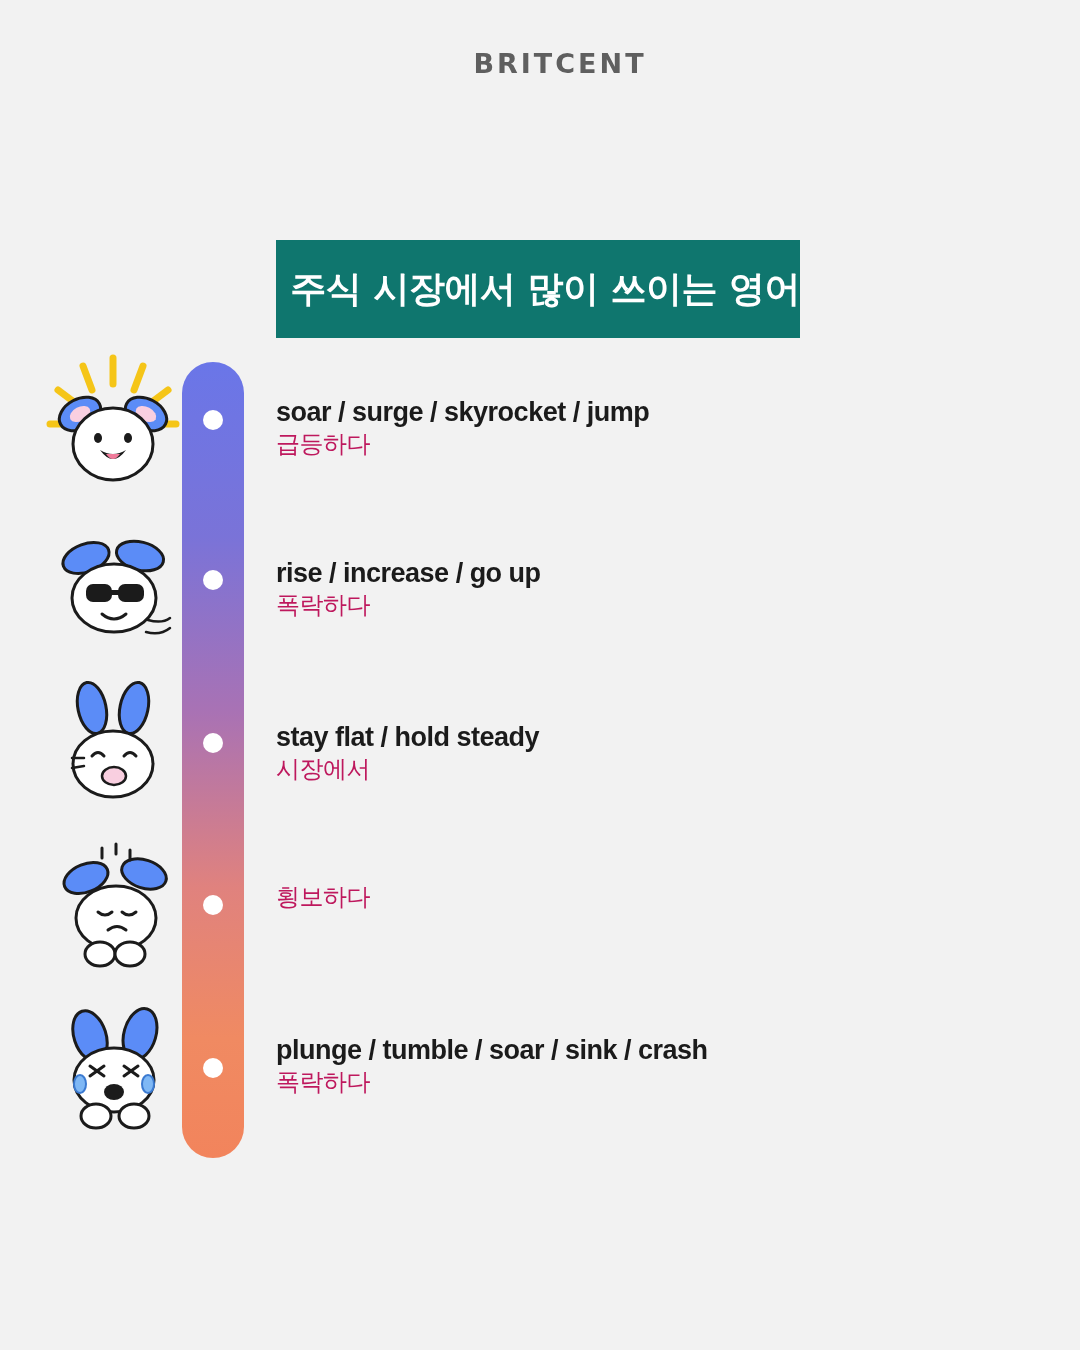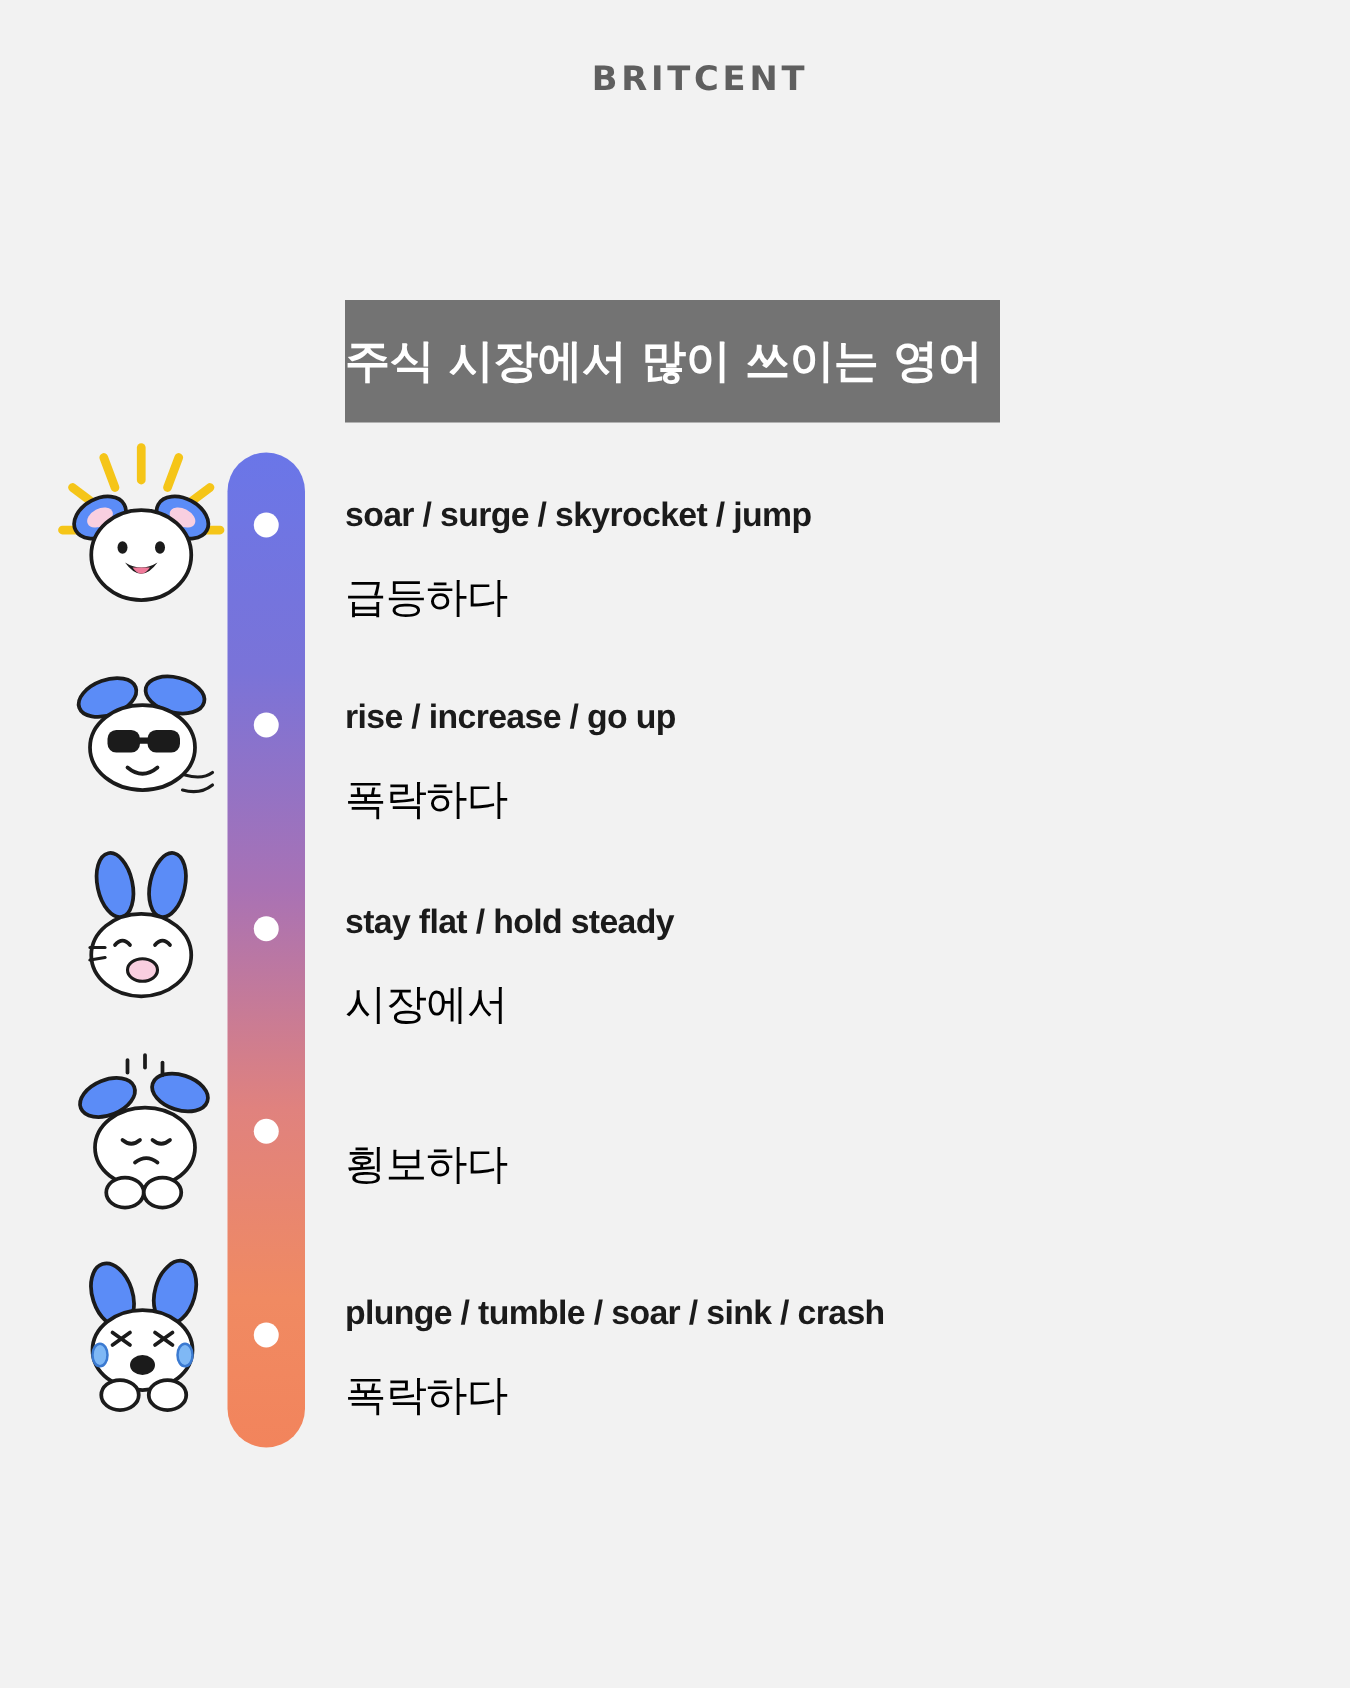--- a/index.html
+++ b/index.html
@@ -30,24 +30,24 @@
     padding-left: 20px;
   }
 
   
   .title-banner {
     position: absolute;
     left: 276px;
     top: 240px;
     width: 524px;
     height: 98px;
-    background: #737373;
+    background: #0f766e;
     display: flex;
     align-items: center;
-    justify-content: flex-start;
+    justify-content: flex-end;
   }
   .title-banner .title-text {
     color: #ffffff;
     font-size: 36px;
     font-weight: bold;
     letter-spacing: -0.5px;
     font-family: "DejaVu Sans", sans-serif;
   }
 
   
@@ -77,23 +77,23 @@
   }
   .entry .en {
     font-size: 27px;
     font-weight: bold;
     color: #1b1b1b;
     letter-spacing: -0.5px;
     line-height: 1.1;
     white-space: nowrap;
   }
   .entry .ko {
-    margin-top: 28px;
-    font-size: 33px;
-    color: #000000;
+    margin-top: 0;
+    font-size: 24px;
+    color: #be185d;
     font-family: "DejaVu Sans", sans-serif;
     letter-spacing: -0.5px;
   }
 
   
   .mascot {
     position: absolute;
     left: 28px;
     width: 170px;
     height: 150px;

